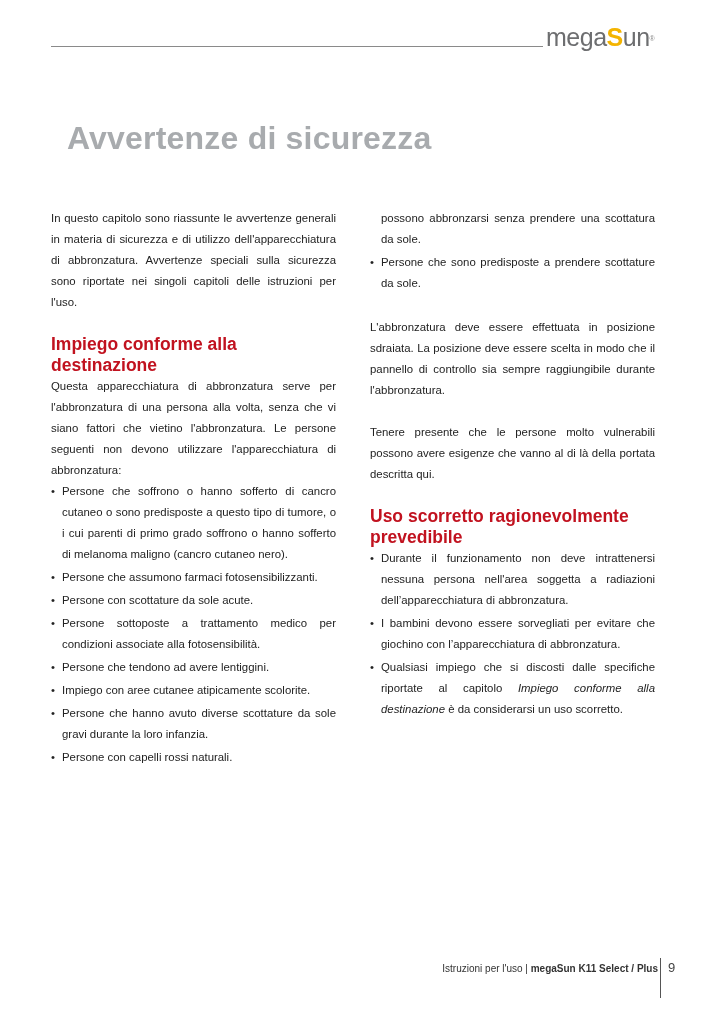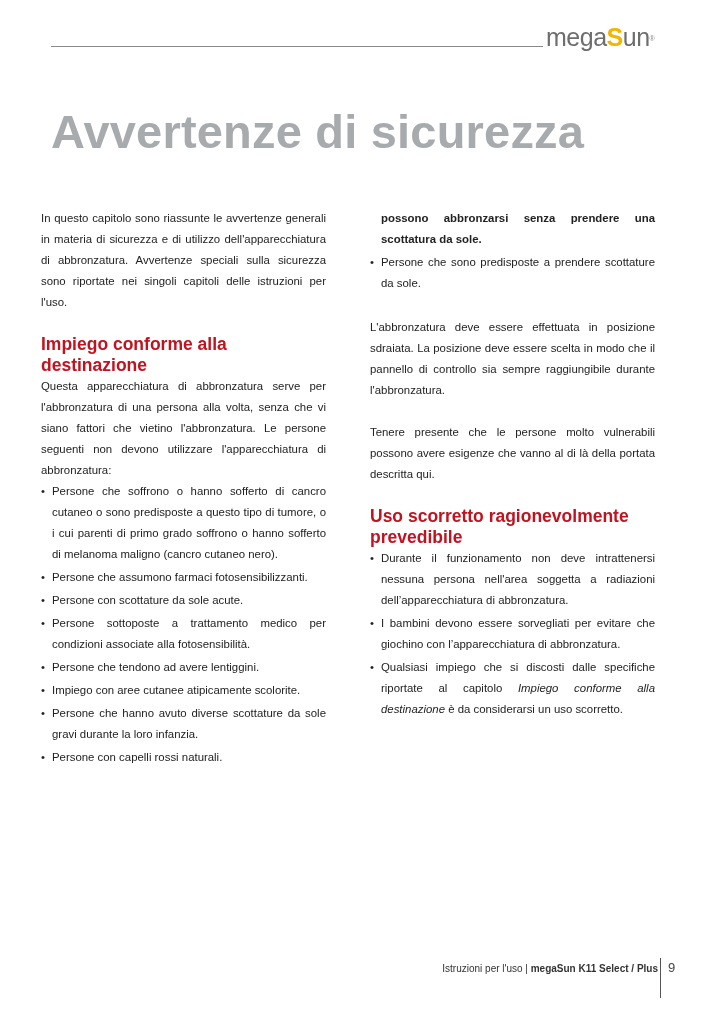--- a/index.html
+++ b/index.html
@@ -12,35 +12,35 @@
     background: #8a8a8a;
   }
   .logo {
     position: absolute; left: 546px; top: 22px;
     font-family: "Liberation Sans", sans-serif; font-size: 25px;
     color: #6d6e70; letter-spacing: -0.5px; line-height: 30px;
   }
   .logo .accent { color: #f4b400; font-weight: bold; }
   .logo .reg { font-size: 7px; vertical-align: top; position: relative; top: 2px; color: #888; }
   .page-title {
-    position: absolute; left: 51px; top: 104px; margin: 0;
-    font-size: 47px; font-weight: bold; color: #a8abae; letter-spacing: 0.2px;
+    position: absolute; left: 51px; top: 104px; margin: 16px;
+    font-size: 32px; font-weight: bold; color: #a8abae; letter-spacing: 0.2px;
   }
   .col { position: absolute; top: 208px; width: 285px; font-size: 11.4px; line-height: 21px; }
-  .col.left { left: 41px; }
+  .col.left { left: 51px; }
   .col.right { left: 370px; }
   p { margin: 0; text-align: justify; }
   .gap { height: 21px; }
   h2 {
     margin: 0; color: #c1121f; font-size: 17.5px; line-height: 21px; font-weight: bold;
   }
   ul { list-style: none; margin: 0; padding: 0; }
   li { position: relative; padding-left: 11px; text-align: justify; margin-bottom: 2px; }
   li::before { content: "•"; position: absolute; left: 0; top: 0; }
-  li.cont { padding-left: 11px; font-weight: bold; }
+  li.cont { padding-left: 11px; }
   li.cont::before { content: ""; }
   em { font-style: italic; }
   .footer {
     position: absolute; top: 963px; right: 66px; font-size: 10px; color: #333;
   }
   .footer b { font-weight: bold; text-align: center; }
   .footer-rule {
     position: absolute; left: 660px; top: 958px; width: 1px; height: 40px; background: #555;
   }
   .page-number {

